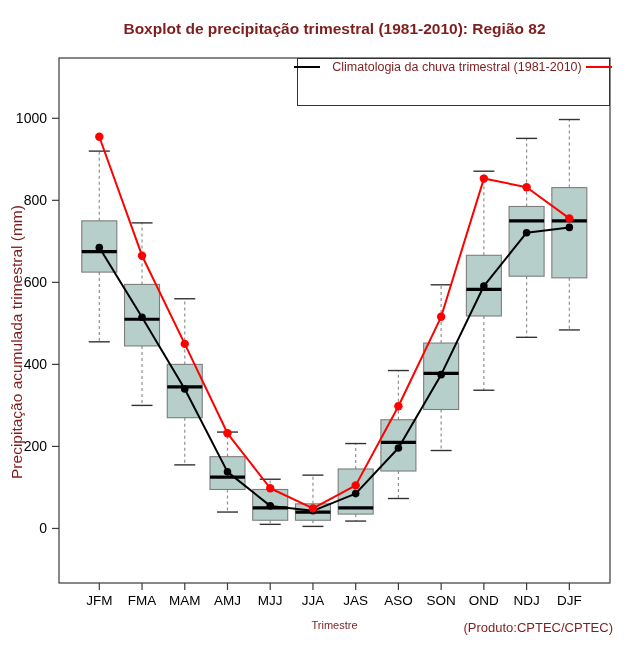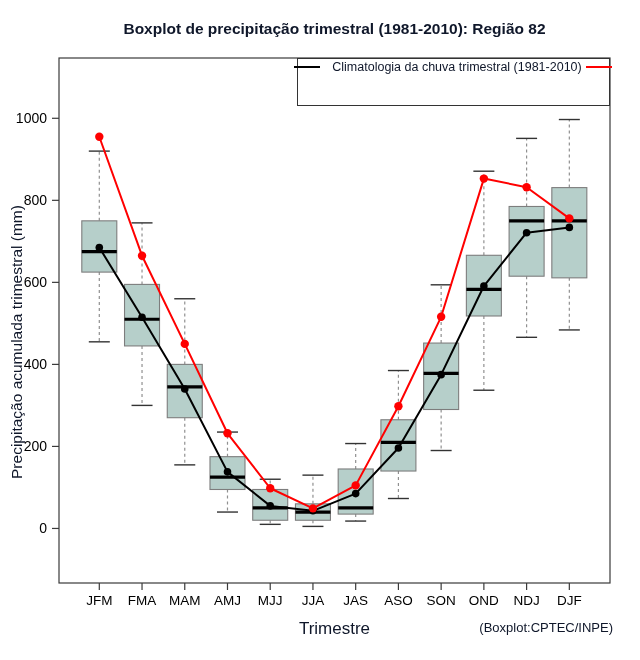--- a/index.html
+++ b/index.html
@@ -1,31 +1,31 @@
 <!DOCTYPE html>
 <html><head>
 <meta charset="utf-8">
 <style>
   html,body{margin:0;padding:0;background:#ffffff;}
   .canvas{
     position:relative;width:640px;height:660px;background:#ffffff;
-    font-family:"Liberation Sans", sans-serif;color:#0f172a;overflow:hidden;
+    font-family:"Liberation Sans", sans-serif;color:#7f1d1d;overflow:hidden;
   }
   .chart-title{
     position:absolute;left:59px;top:20px;width:551px;
     text-align:center;font-size:15.5px;font-weight:bold;letter-spacing:0px;
   }
   .ylabel{
     position:absolute;left:-157px;top:332px;width:350px;height:20px;
     transform:rotate(-90deg);transform-origin:center center;
     text-align:center;font-size:15.5px;
   }
   .xlabel{
     position:absolute;left:59px;top:619px;width:551px;
-    text-align:center;font-size:17px;
+    text-align:center;font-size:11px;
   }
   .credit{
     position:absolute;right:27px;top:620px;font-size:13px;text-align:right;
   }
   .legend{
     position:absolute;left:297px;top:58px;width:313px;height:48px;
     border:1px solid #333;background:#fff;box-sizing:border-box;
     display:flex;flex-direction:row;justify-content:center;gap:4px;
     padding-left:11px;
   }
@@ -173,21 +173,21 @@
       <circle cx="355.68" cy="485.3828125" r="4.2" fill="#ff0000"></circle>
       <circle cx="398.40999999999997" cy="406.22265625" r="4.2" fill="#ff0000"></circle>
       <circle cx="441.14" cy="316.80859375" r="4.2" fill="#ff0000"></circle>
       <circle cx="483.87" cy="178.58593750000003" r="4.2" fill="#ff0000"></circle>
       <circle cx="526.5999999999999" cy="187.19921875" r="4.2" fill="#ff0000"></circle>
       <circle cx="569.3299999999999" cy="218.37109374999997" r="4.2" fill="#ff0000"></circle>
     </svg>
 
   <div class="ylabel">Precipitação acumulada trimestral (mm)</div>
   <div class="xlabel">Trimestre</div>
-  <div class="credit">(Boxplot:CPTEC/INPE)</div>
+  <div class="credit">(Produto:CPTEC/CPTEC)</div>
 
   <div class="legend">
     <div class="legend-row">
       <span class="legend-swatch" style="background: rgb(0, 0, 0);"></span>
       <span class="legend-label">Climatologia da chuva trimestral (1981-2010)</span>
     </div>
     <div class="legend-row">
       <span class="legend-swatch" style="background: rgb(255, 0, 0);"></span>
     </div>
   </div>

